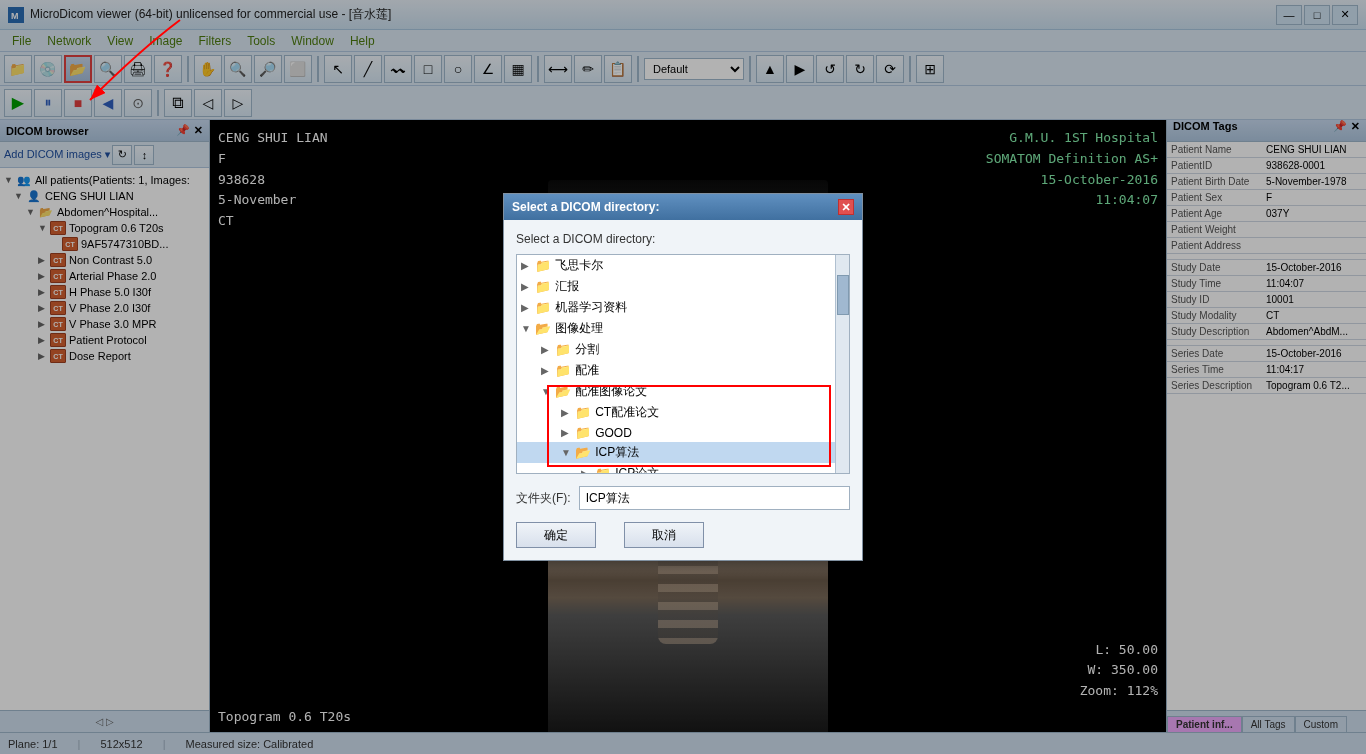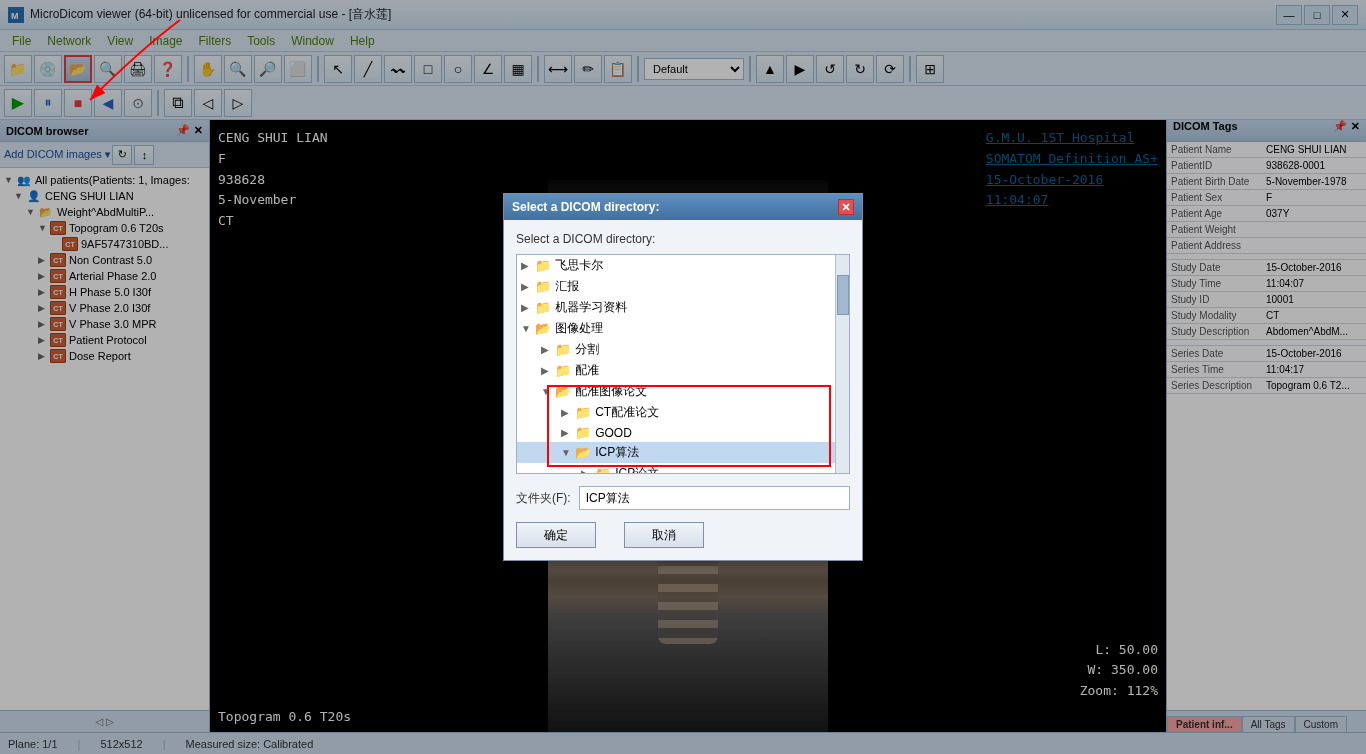--- a/index.html
+++ b/index.html
@@ -122,27 +122,26 @@
       color: white;
       font-size: 13px;
       font-family: monospace;
       line-height: 1.6;
       z-index: 1;
     }
     #scanner-info-overlay {
       position: absolute;
       top: 8px;
       right: 8px;
-      color: #0369a1;
+      color: #86efac;
       font-size: 13px;
       font-family: monospace;
-      text-align: left;
+      text-align: right;
       line-height: 1.6;
       z-index: 1;
-      text-decoration: underline;
     }
     #bottom-info-overlay {
       position: absolute;
       bottom: 30px;
       right: 8px;
       color: white;
       font-size: 13px;
       font-family: monospace;
       text-align: right;
       line-height: 1.6;
@@ -230,21 +229,21 @@
     }
     .bottom-tab {
       padding: 2px 8px;
       font-size: 10px;
       background: #d0e0f0;
       border: 1px solid #a0b8cc;
       border-bottom: none;
       cursor: pointer;
       color: #333;
     }
-    .bottom-tab.active { background: #fca5a5; font-weight: bold; }
+    .bottom-tab.active { background: #f0abfc; font-weight: bold; }
 
     
     #statusbar {
       height: 22px;
       background: #d0e0f0;
       border-top: 1px solid #a0b8cc;
       display: flex;
       align-items: center;
       padding: 0 8px;
       font-size: 11px;
@@ -462,21 +461,21 @@
         <span>All patients(Patients: 1, Images:</span>
       </div>
       <div class="tree-item indent1">
         <span class="tree-chevron">▼</span>
         <span class="tree-icon" style="color:#2060c0;">👤</span>
         <span>CENG SHUI LIAN</span>
       </div>
       <div class="tree-item indent2">
         <span class="tree-chevron">▼</span>
         <span class="tree-icon folder-icon">📂</span>
-        <span>Weight^AbdMultiP...</span>
+        <span>Abdomen^Hospital...</span>
       </div>
       <div class="tree-item indent3">
         <span class="tree-chevron">▼</span>
         <span class="tree-icon" style="background:#d46030;color:white;font-size:7px;font-weight:bold;border-radius:1px;border:1px solid #a04020;">CT</span>
         <span>Topogram 0.6 T20s</span>
       </div>
       <div class="tree-item indent4">
         <span class="tree-chevron"></span>
         <span class="tree-icon" style="background:#d46030;color:white;font-size:7px;font-weight:bold;border-radius:1px;border:1px solid #a04020;">CT</span>
         <span>9AF5747310BD...</span>

